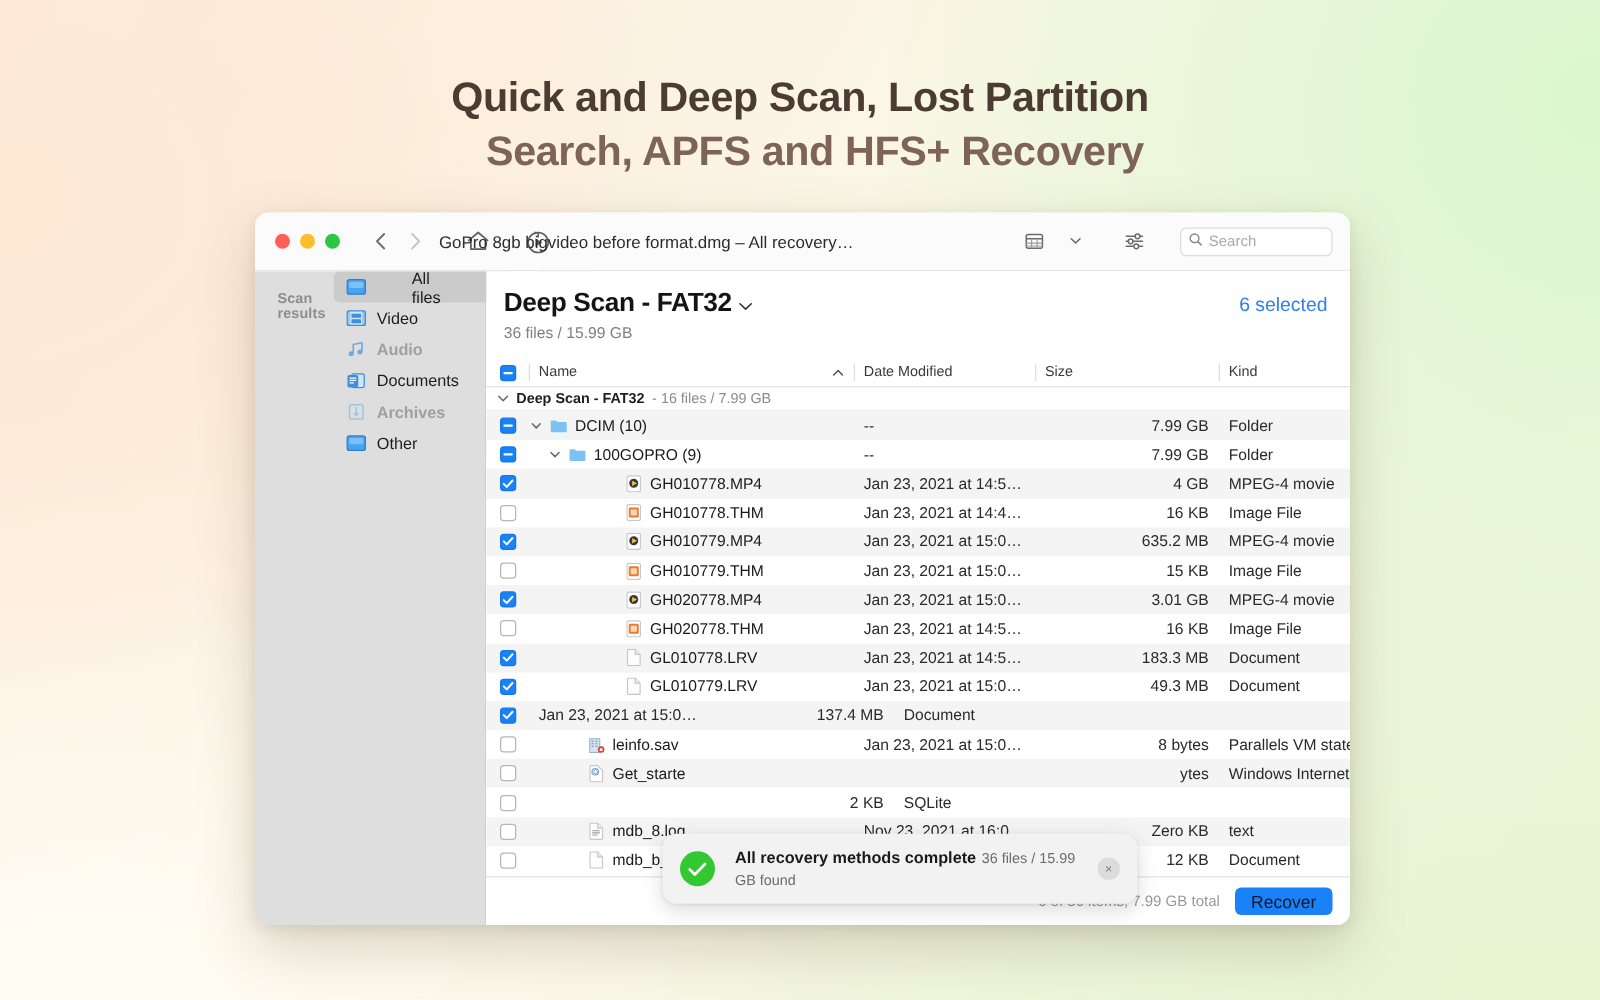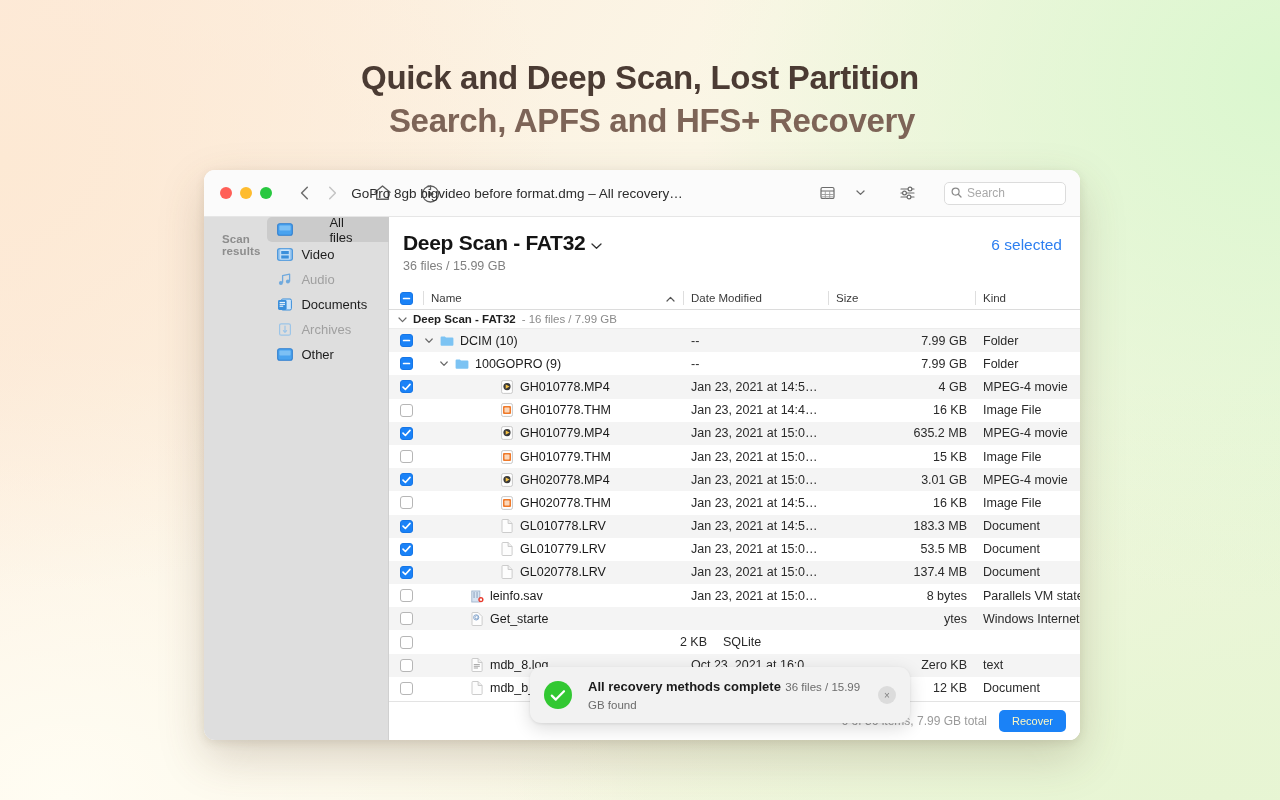--- a/index.html
+++ b/index.html
@@ -91,21 +91,21 @@
     font-size: 11.5px; color: #8d8d8d; font-weight: 600;
     padding: 16px 0 6px 18px; letter-spacing: .1px;
   }
   .sb-list { padding: 0 7px; }
   .sb-item {
     height: 25px; display: flex; align-items: center;
     padding: 0 9px 0 9px; border-radius: 5px; gap: 8px;
     font-size: 13px; color: #1d1d1d;
   }
   .sb-item.selected { background: #cbcbcb; gap: 36px; }
-  .sb-item.dim .sb-label { color: #a0a0a0; }
+  .sb-item.dim .sb-label { color: #a0a0a0; font-weight: bold; }
   .sb-label { flex: 1; }
   .sb-count { font-size: 12.5px; color: #4a4a4a; }
   .sb-ico { width: 17px; height: 15px; display: flex; align-items: center; justify-content: center; }
   .sb-spacer { flex: 1; }
   .sb-footer { padding: 0 9px 14px 9px; }
   .finder-btn {
     width: 100%; height: 23px; border-radius: 5px;
     background: #15803d; border: 1px solid #bcbcbc;
     font-size: 16px; color: #232323;
     display: flex; align-items: center; justify-content: center;
@@ -181,21 +181,21 @@
 
   
   .mfooter {
     height: 39px; flex: 0 0 39px; background: #fff;
     border-top: 1px solid #e3e3e3;
     display: flex; align-items: center; justify-content: flex-end;
     padding-right: 14px; gap: 12px;
   }
   .foot-status { font-size: 12px; color: #9a9a9a; }
   .recover-btn {
-    background: #1a82f7; color: #fef9c3; font-size: 11px;
+    background: #1a82f7; color: #0f172a; font-size: 14px;
     border: none; border-radius: 5px; height: 22px; padding: 0 13px;
     font-family: "Liberation Sans", sans-serif;
   }
 
   
   .toast {
     position: absolute; left: 141px; top: 450px;
     width: 380px; height: 56px;
     background: #f2f2f2; border-radius: 11px;
     box-shadow: 0 5px 18px rgba(0,0,0,.14), 0 1px 3px rgba(0,0,0,.08);
@@ -639,40 +639,30 @@
               <span class="disc"></span>
               <span class="ficon">
                 <svg width="12" height="14" viewBox="0 0 12 14">
                   <path d="M1 1.4a.9.9 0 0 1 .9-.9h5.2l4 4v8.1a.9.9 0 0 1-.9.9H1.9a.9.9 0 0 1-.9-.9z" fill="#fdfdfd" stroke="#c6c6c6" stroke-width="0.9"></path>
                   <path d="M7.1.6v3.9h3.9" fill="#eee" stroke="#c6c6c6" stroke-width="0.9"></path>
                 </svg>
               </span>
               <span class="nm">GL010779.LRV</span>
             </div>
             <div class="c c-date">Jan 23, 2021 at 15:0…</div>
-            <div class="c c-size">53.5 MB</div>
+            <div class="c c-size">49.3 MB</div>
             <div class="c c-kind">Document</div>
           </div>
           <div class="row alt">
             <div class="c c-check">
               <span class="cb on">
                 <svg width="9" height="8" viewBox="0 0 9 8">
                   <path d="M1 4.1 3.4 6.5 8 1.4" stroke="#fff" stroke-width="1.6" fill="none" stroke-linecap="round" stroke-linejoin="round"></path>
                 </svg>
               </span>
-            </div>
-            <div class="c c-name ind3">
-              <span class="disc"></span>
-              <span class="ficon">
-                <svg width="12" height="14" viewBox="0 0 12 14">
-                  <path d="M1 1.4a.9.9 0 0 1 .9-.9h5.2l4 4v8.1a.9.9 0 0 1-.9.9H1.9a.9.9 0 0 1-.9-.9z" fill="#fdfdfd" stroke="#c6c6c6" stroke-width="0.9"></path>
-                  <path d="M7.1.6v3.9h3.9" fill="#eee" stroke="#c6c6c6" stroke-width="0.9"></path>
-                </svg>
-              </span>
-              <span class="nm">GL020778.LRV</span>
             </div>
             <div class="c c-date">Jan 23, 2021 at 15:0…</div>
             <div class="c c-size">137.4 MB</div>
             <div class="c c-kind">Document</div>
           </div>
           <div class="row">
             <div class="c c-check">
               <span class="cb"></span>
             </div>
             <div class="c c-name ind2">
@@ -726,21 +716,21 @@
               <span class="disc"></span>
               <span class="ficon">
                 <svg width="12" height="14" viewBox="0 0 12 14">
                   <path d="M1 1.4a.9.9 0 0 1 .9-.9h5.2l4 4v8.1a.9.9 0 0 1-.9.9H1.9a.9.9 0 0 1-.9-.9z" fill="#fdfdfd" stroke="#c6c6c6" stroke-width="0.9"></path>
                   <path d="M7.1.6v3.9h3.9" fill="#eee" stroke="#c6c6c6" stroke-width="0.9"></path>
                   <path d="M2.8 6.6h6M2.8 8.3h6M2.8 10h4.2" stroke="#9b9b9b" stroke-width="0.9"></path>
                 </svg>
               </span>
               <span class="nm">mdb_8.log</span>
             </div>
-            <div class="c c-date">Oct 23, 2021 at 16:0…</div>
+            <div class="c c-date">Nov 23, 2021 at 16:0…</div>
             <div class="c c-size">Zero KB</div>
             <div class="c c-kind">text</div>
           </div>
           <div class="row">
             <div class="c c-check">
               <span class="cb"></span>
             </div>
             <div class="c c-name ind2">
               <span class="disc"></span>
               <span class="ficon">

